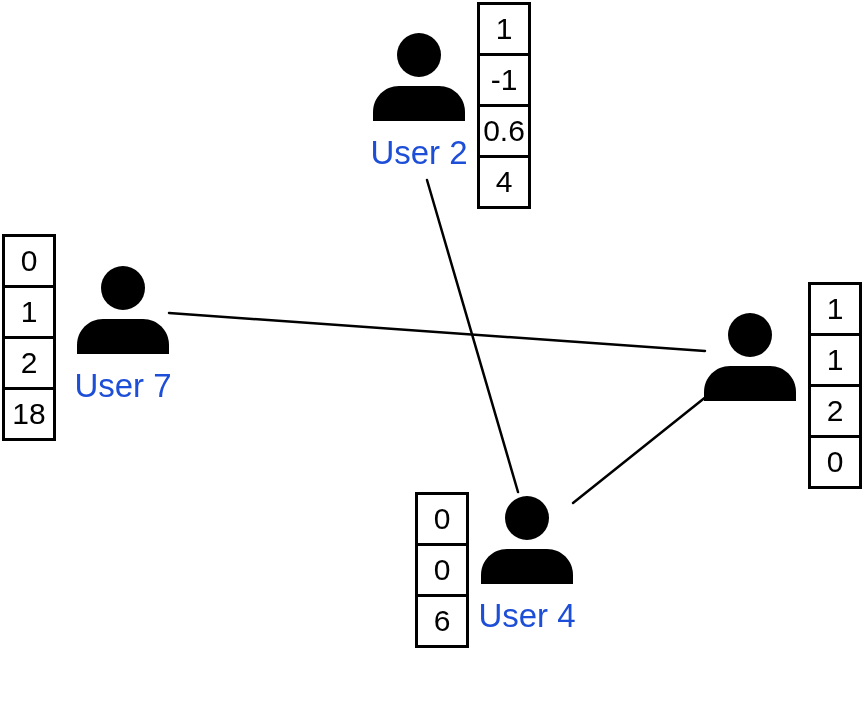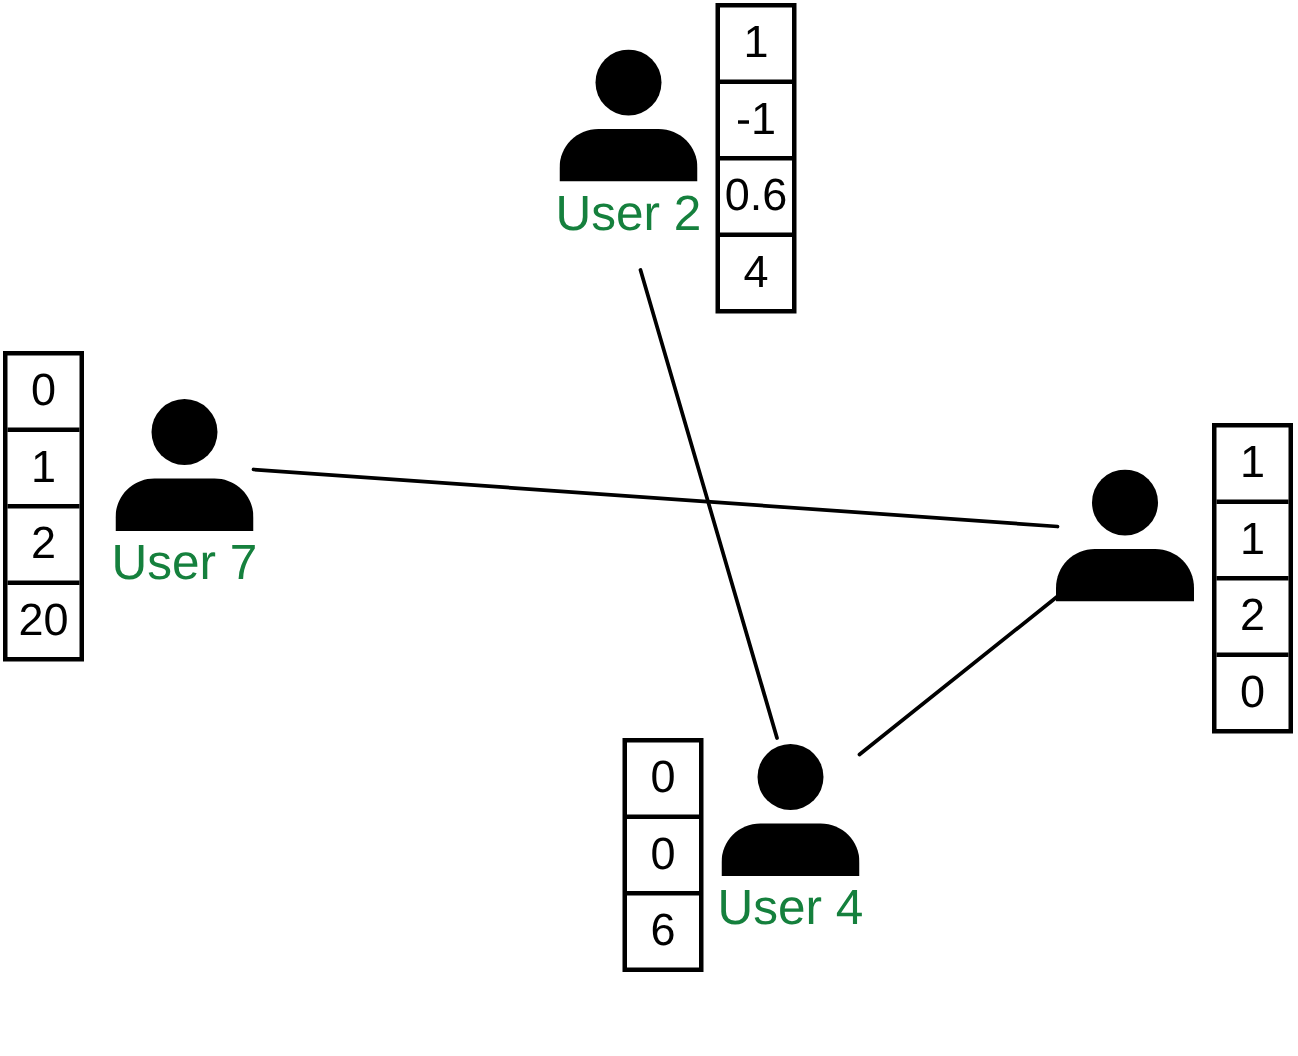--- a/index.html
+++ b/index.html
@@ -32,26 +32,26 @@
   }
   .person {
     display: block;
     width: 92px;
     height: 88px;
     fill: #000000;
   }
   .node-label {
     position: absolute;
     left: -34px;
-    top: 92px;
+    top: 103px;
     width: 160px;
     text-align: center;
     font-size: 33px;
     line-height: 34px;
-    color: #15803d;
+    color: #1d4ed8;
     white-space: nowrap;
   }
   .vec {
     position: absolute;
     border: 3px solid #000000;
     background: #ffffff;
   }
   .vec-cell {
     width: 48px;
     height: 48px;
@@ -118,21 +118,21 @@
     <svg class="person" viewBox="0 0 92 88">
       <circle cx="46" cy="22" r="22"></circle>
       <path d="M0,88 L0,79 C0,64.5 11.5,53 26,53 L66,53 C80.5,53 92,64.5 92,79 L92,88 Z"></path>
     </svg>
     <div class="node-label">User 7</div>
   </div>
   <div class="vec" id="vec-user3">
     <div class="vec-cell">0</div>
     <div class="vec-cell">1</div>
     <div class="vec-cell">2</div>
-    <div class="vec-cell">20</div>
+    <div class="vec-cell">18</div>
   </div>
 
   <div class="node" id="node-user4">
     <svg class="person" viewBox="0 0 92 88">
       <circle cx="46" cy="22" r="22"></circle>
       <path d="M0,88 L0,79 C0,64.5 11.5,53 26,53 L66,53 C80.5,53 92,64.5 92,79 L92,88 Z"></path>
     </svg>
     <div class="node-label">User 4</div>
   </div>
   <div class="vec" id="vec-user4">

